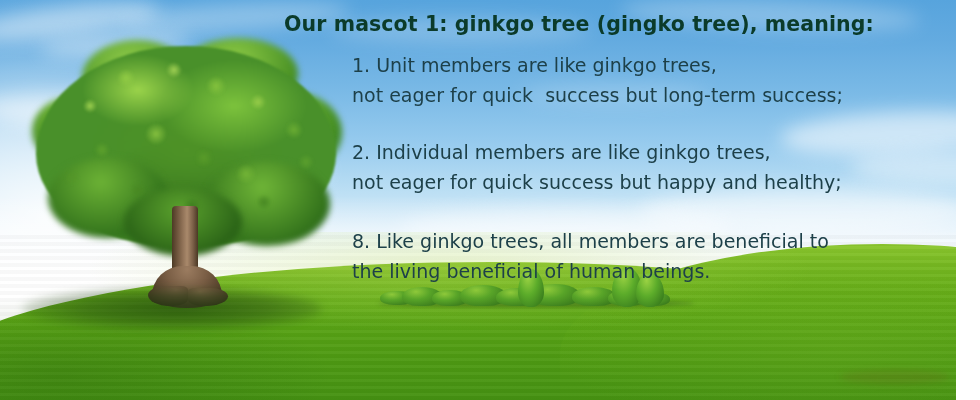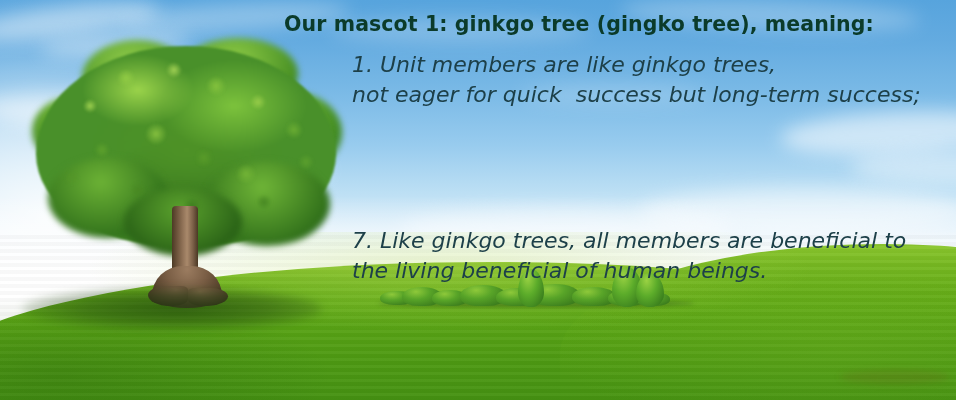--- a/index.html
+++ b/index.html
@@ -280,25 +280,24 @@
     top: 12px;
     font-size: 20.5px;
     font-weight: bold;
     color: #0b3b2a;
     letter-spacing: 0.1px;
     white-space: pre;
   }
   .para {
     position: absolute;
     left: 352px;
-    font-size: 22px;
+    font-size: 19px;
     color: #1d4049;
     line-height: 30px;
     white-space: pre;
-    font-style: italic;
   }
   .p1 { top: 50px; }
   .p2 { top: 137px; }
   .p3 { top: 226px; }
 </style>
 </head>
 <body>
 
 <div class="banner">
 
@@ -359,18 +358,20 @@
     <div class="root-r"></div>
   </div>
   <div class="tree-shadow"></div>
 
   <div class="copy">
     <div class="headline">Our mascot 1: ginkgo tree (gingko tree), meaning:</div>
 
     <div class="para p1"><span>1. Unit members are like ginkgo trees,</span>
 <span>not eager for quick  success but long-term success;</span></div>
 
-
-    <div class="para p3"><span>7. Like ginkgo trees, all members are beneficial to</span>
+    <div class="para p2"><span>2. Individual members are like ginkgo trees,</span>
+<span>not eager for quick success but happy and healthy;</span></div>
+
+    <div class="para p3"><span>8. Like ginkgo trees, all members are beneficial to</span>
 <span>the living beneficial of human beings.</span></div>
   </div>
 
 </div>
 
 </body></html>

